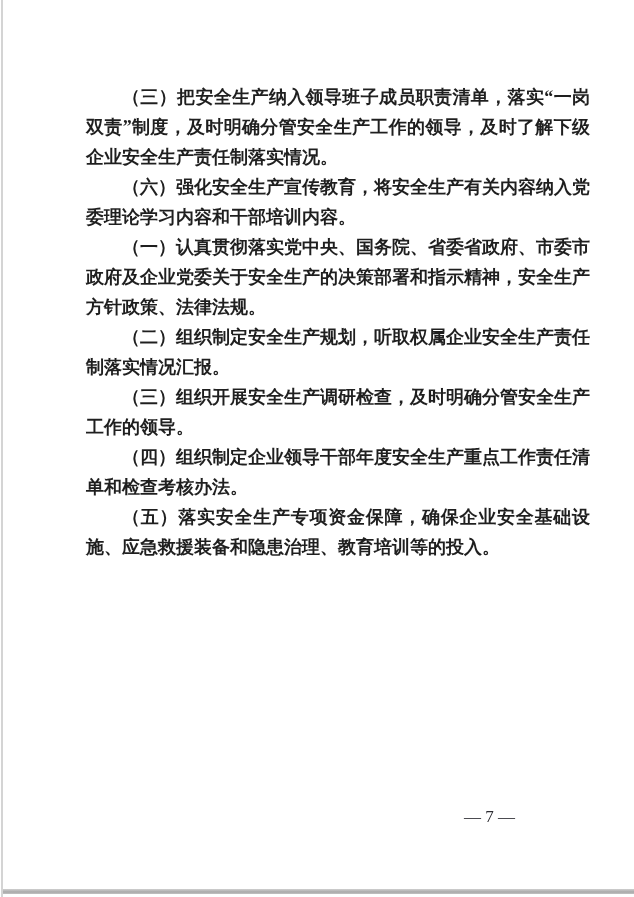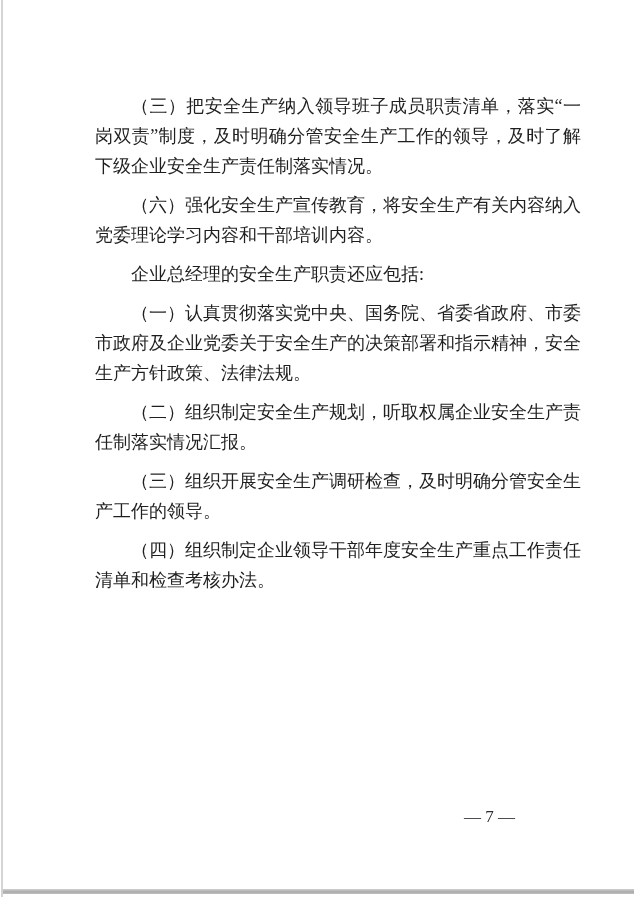--- a/index.html
+++ b/index.html
@@ -35,24 +35,25 @@
     left: 86px;
     top: 82px;
     width: 504px;
     font-size: 18px;
     line-height: 30px;
     color: #1f1f1f;
     text-align: justify;
     letter-spacing: 0;
   }
   .doc-body p {
-    margin: 9px;
+    margin: 0;
     padding: 0;
     text-indent: 2em;
     word-break: break-all;
+    font-weight: bold;
   }
   .page-number {
     position: absolute;
     top: 805px;
     left: 464px;
     width: 70px;
     font-size: 17px;
     line-height: 24px;
     color: #2b2b31;
     text-align: left;
@@ -60,22 +61,22 @@
   }
 </style>
 </head>
 <body>
 
 <div class="scan-edge-left"></div>
 
 <div class="doc-body">
   <p>（三）把安全生产纳入领导班子成员职责清单，落实“一岗双责”制度，及时明确分管安全生产工作的领导，及时了解下级企业安全生产责任制落实情况。</p>
   <p>（六）强化安全生产宣传教育，将安全生产有关内容纳入党委理论学习内容和干部培训内容。</p>
-  <p>企业总经理的安全生产职责还应包括:</p>
   <p>（一）认真贯彻落实党中央、国务院、省委省政府、市委市政府及企业党委关于安全生产的决策部署和指示精神，安全生产方针政策、法律法规。</p>
   <p>（二）组织制定安全生产规划，听取权属企业安全生产责任制落实情况汇报。</p>
   <p>（三）组织开展安全生产调研检查，及时明确分管安全生产工作的领导。</p>
   <p>（四）组织制定企业领导干部年度安全生产重点工作责任清单和检查考核办法。</p>
+  <p>（五）落实安全生产专项资金保障，确保企业安全基础设施、应急救援装备和隐患治理、教育培训等的投入。</p>
 </div>
 
 <div class="page-number">— 7 —</div>
 
 <div class="scan-edge-bottom"></div>
 
 </body></html>

